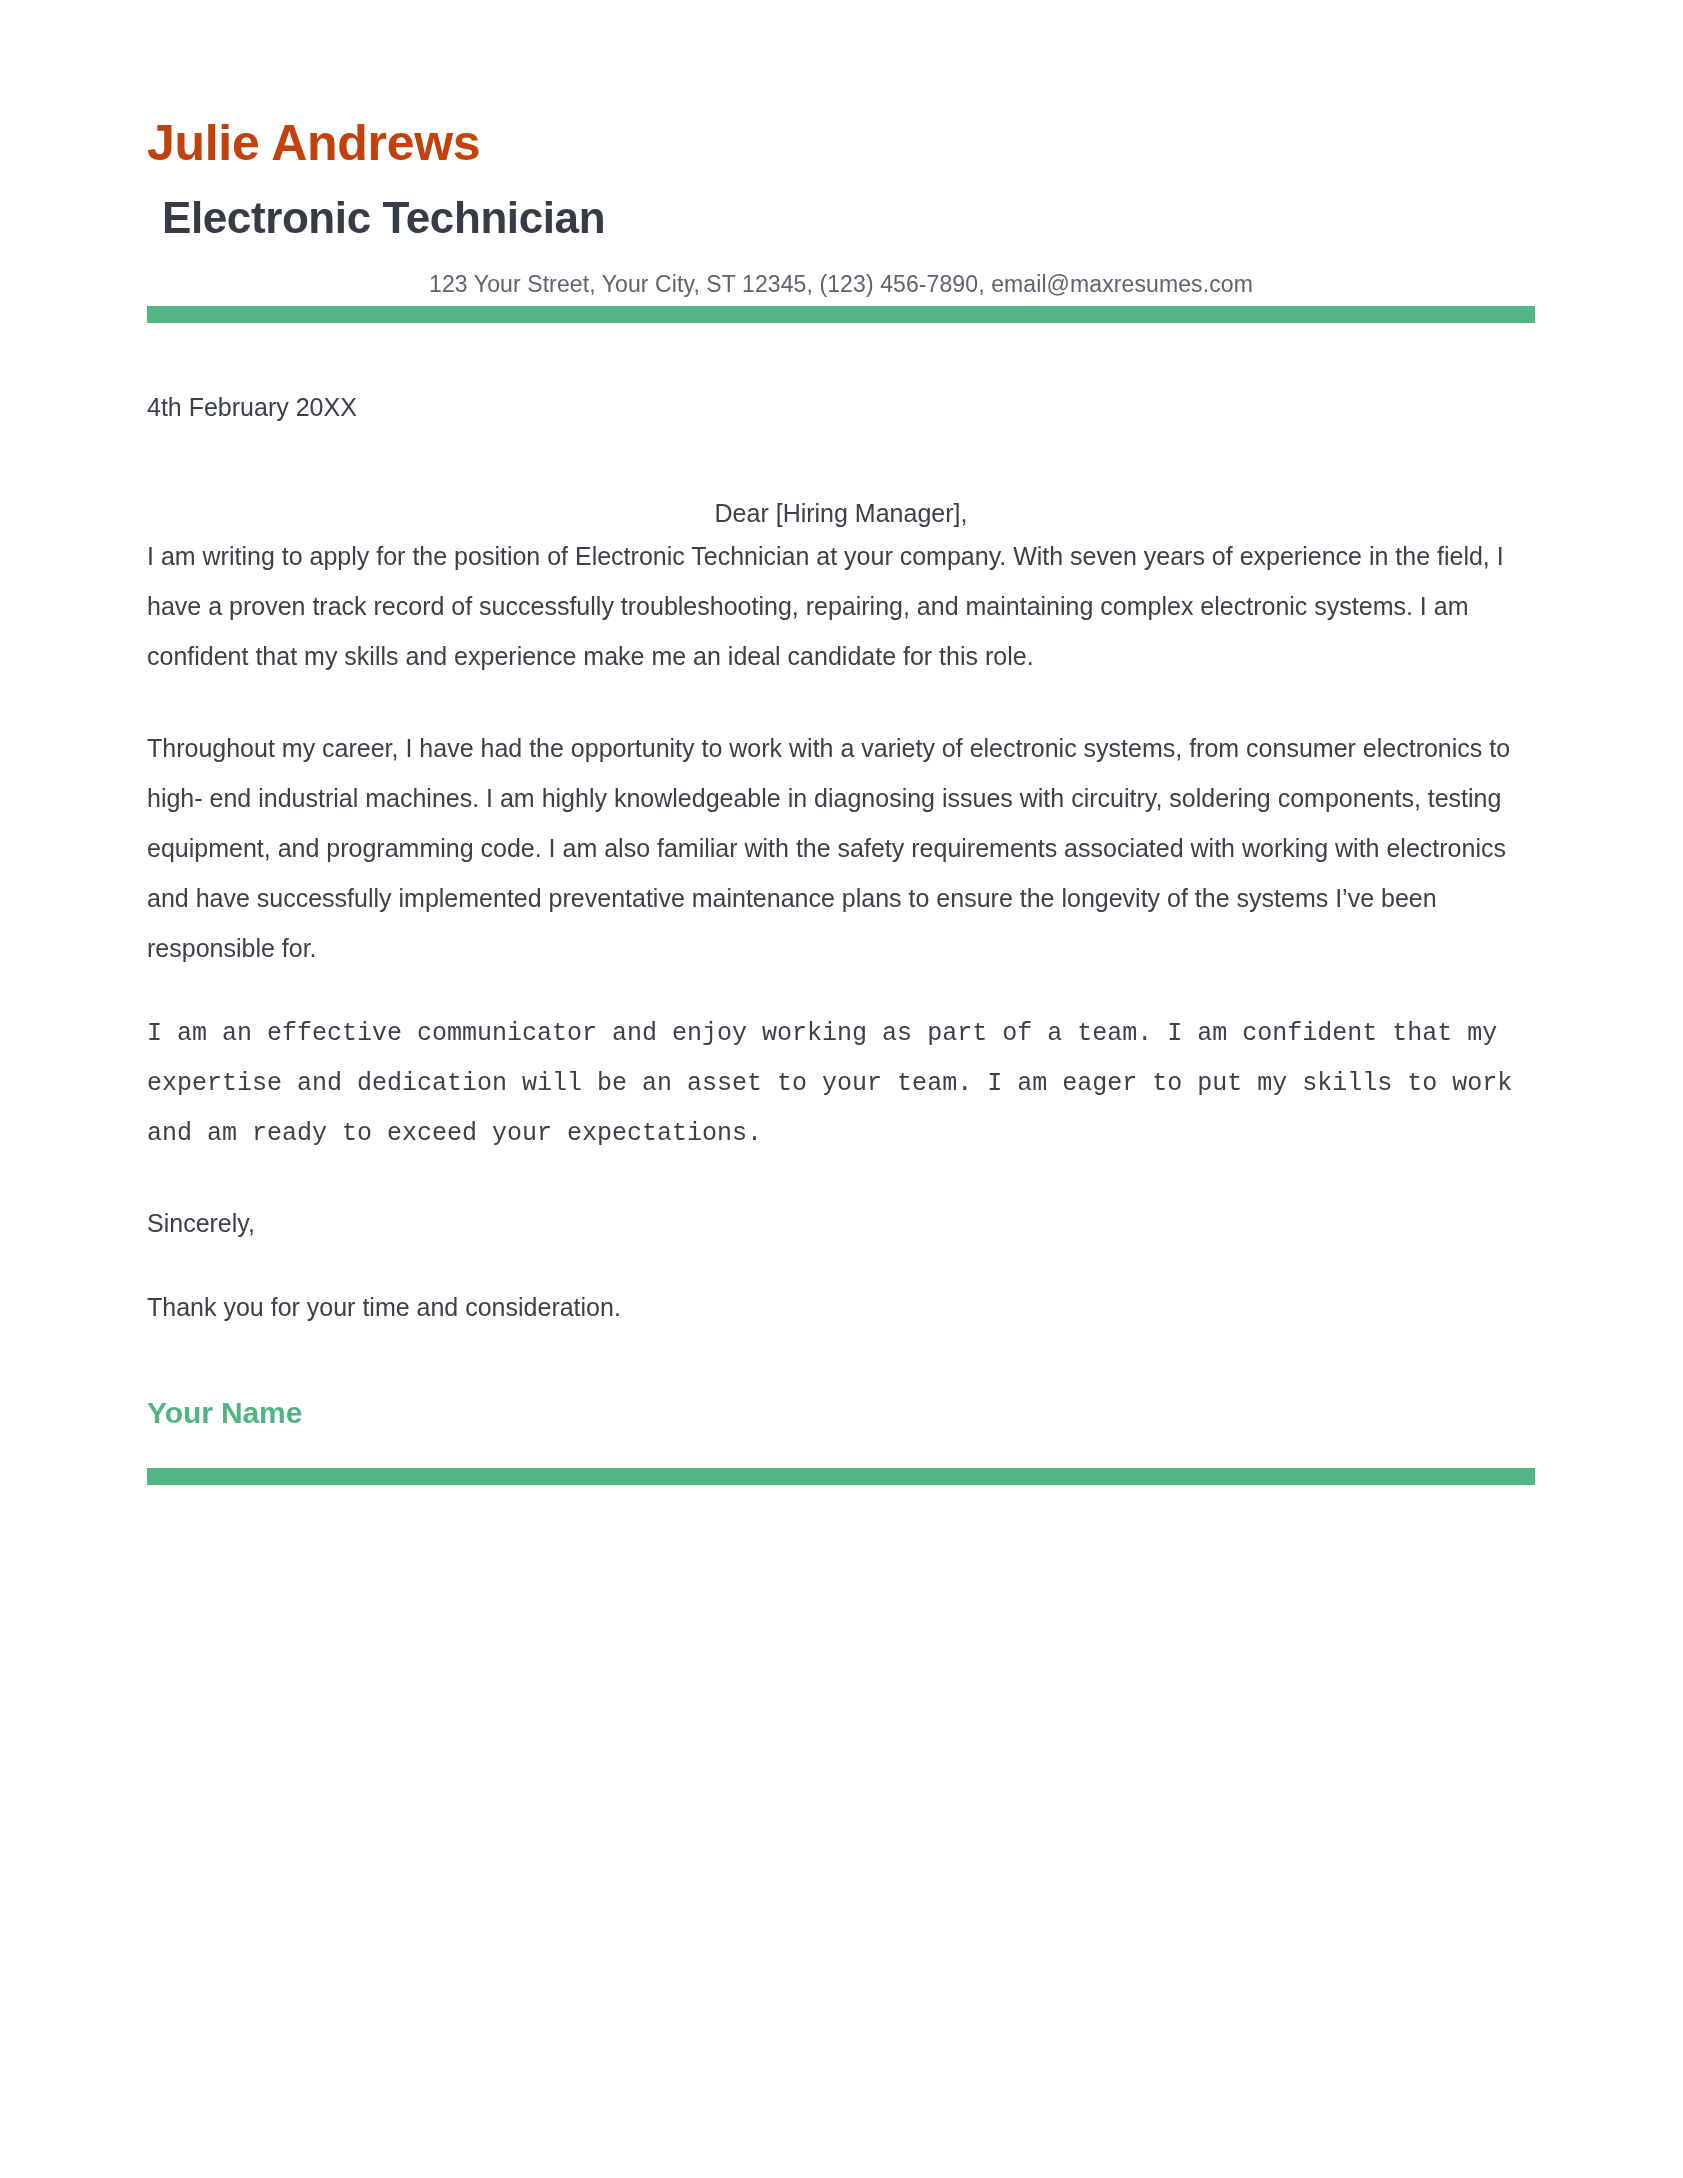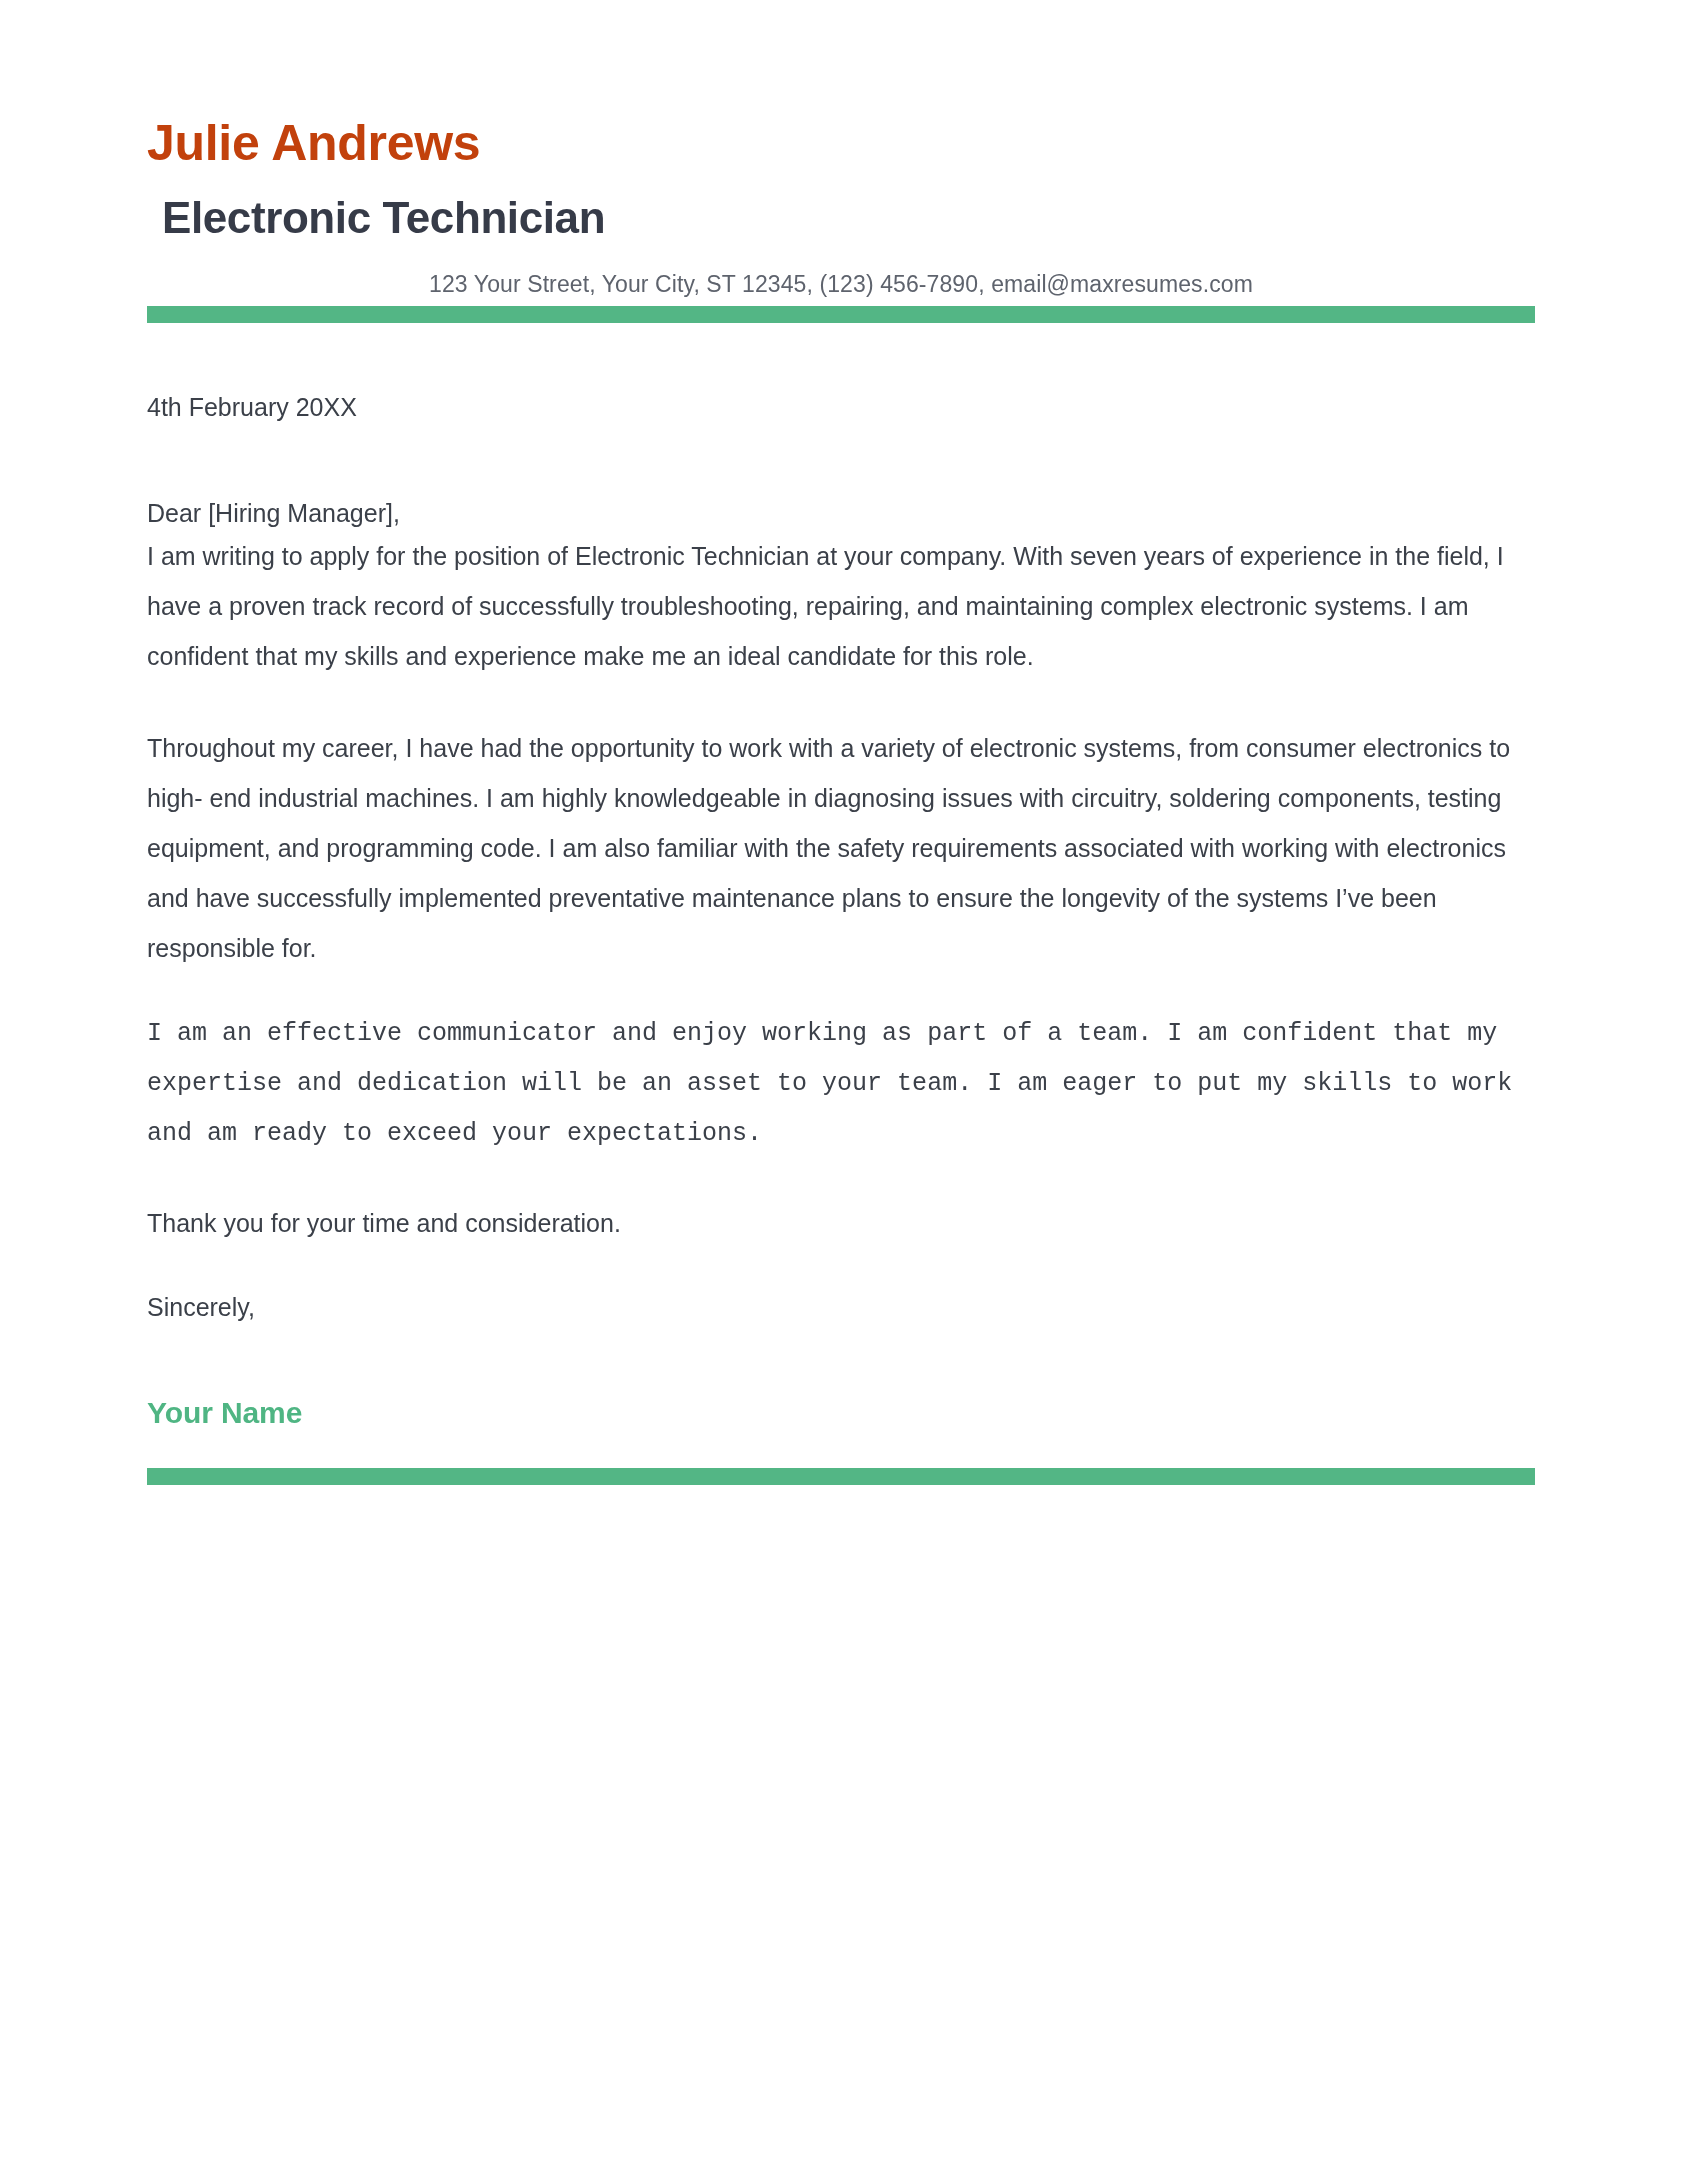--- a/index.html
+++ b/index.html
@@ -82,20 +82,21 @@
     line-height: 1.4;
     color: #3b4049;
     margin-top: 67px;
   }
 
   .salutation {
     font-size: 25px;
     line-height: 1.42;
     color: #3b4049;
     margin-top: 71px;
+    text-align: center;
   }
 
   .para {
     font-size: 25px;
     line-height: 2.0;
     color: #3b4049;
     margin-top: 0;
     max-width: 1381px;
   }
 
@@ -142,23 +143,23 @@
     <div class="letter-date">4th February 20XX</div>
 
     <div class="salutation">Dear [Hiring Manager],</div>
 
     <p class="para">I am writing to apply for the position of Electronic Technician at your company. With seven years of experience in the field, I have a proven track record of successfully troubleshooting, repairing, and maintaining complex electronic systems. I am confident that my skills and experience make me an ideal candidate for this role.</p>
 
     <p class="para spaced">Throughout my career, I have had the opportunity to work with a variety of electronic systems, from consumer electronics to high- end industrial machines. I am highly knowledgeable in diagnosing issues with circuitry, soldering components, testing equipment, and programming code. I am also familiar with the safety requirements associated with working with electronics and have successfully implemented preventative maintenance plans to ensure the longevity of the systems I’ve been responsible for.</p>
 
     <p class="para tight">I am an effective communicator and enjoy working as part of a team. I am confident that my expertise and dedication will be an asset to your team. I am eager to put my skills to work and am ready to exceed your expectations.</p>
 
+    <div class="closing-line">Sincerely,</div>
+
     <div class="closing-line">Thank you for your time and consideration.</div>
-
-    <div class="closing-line">Sincerely,</div>
 
     <div class="signature-name">Your Name</div>
 
     <div class="rule-bottom"></div>
 
   </div>
 </div>
 
 
 </body></html>

